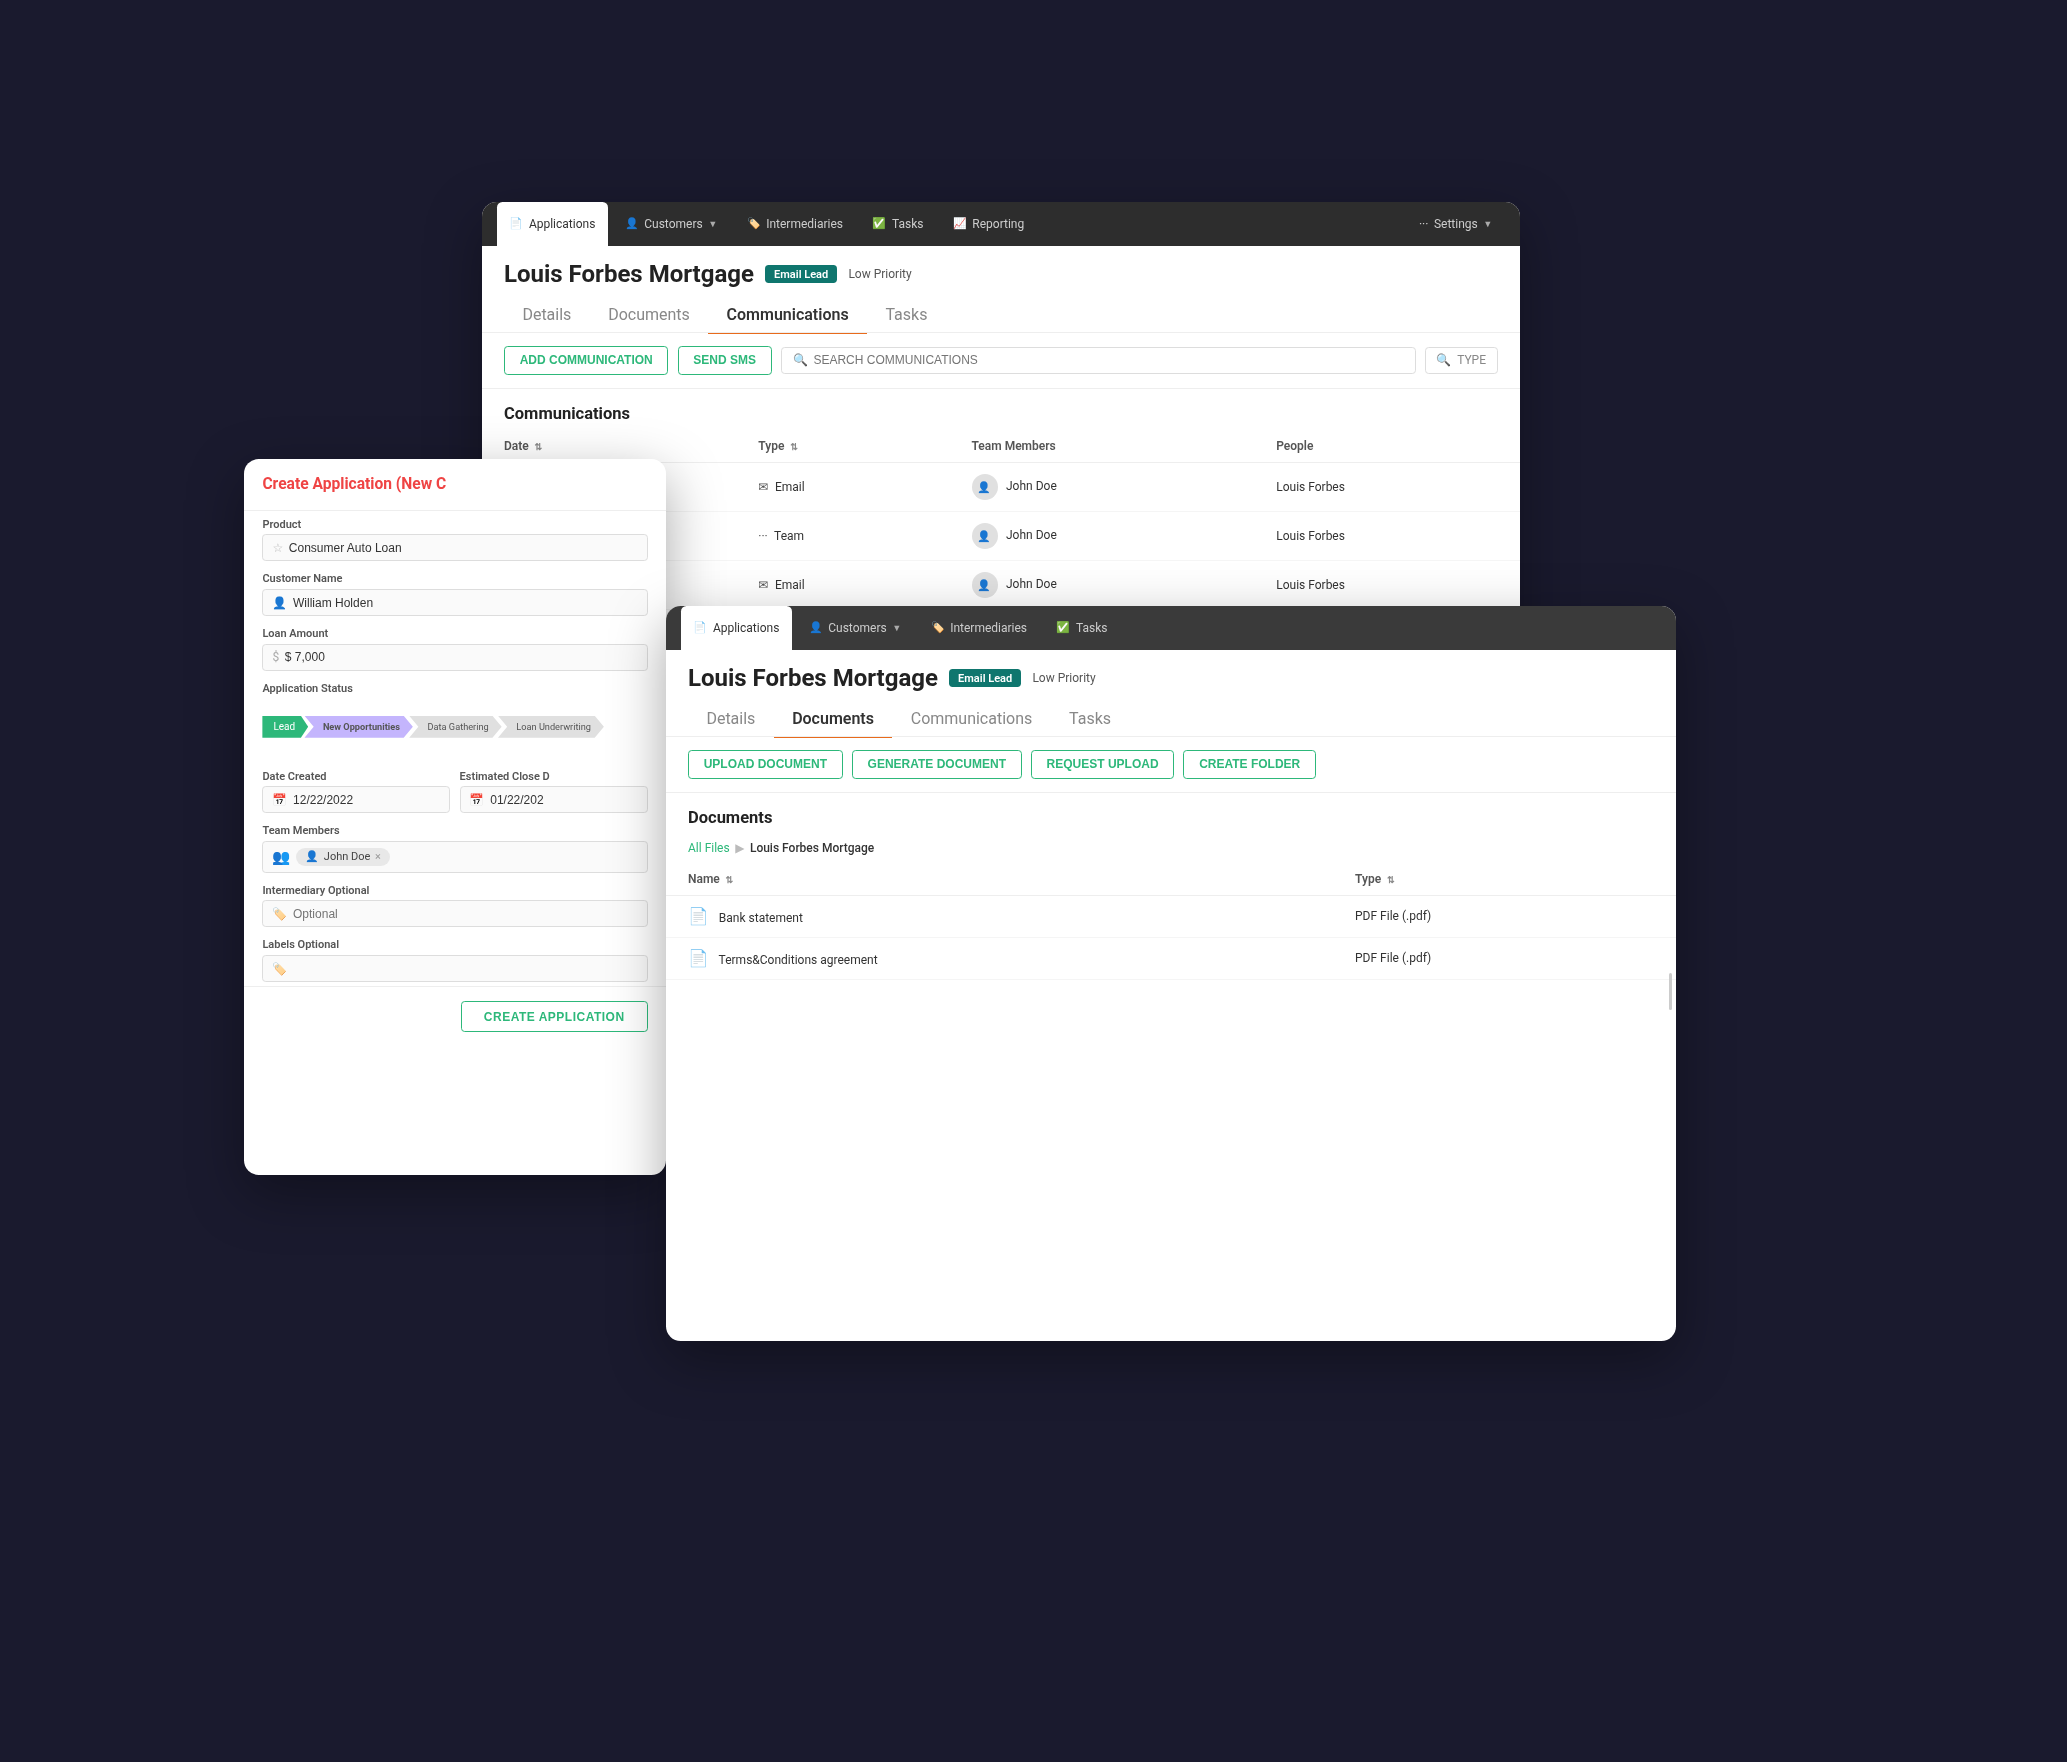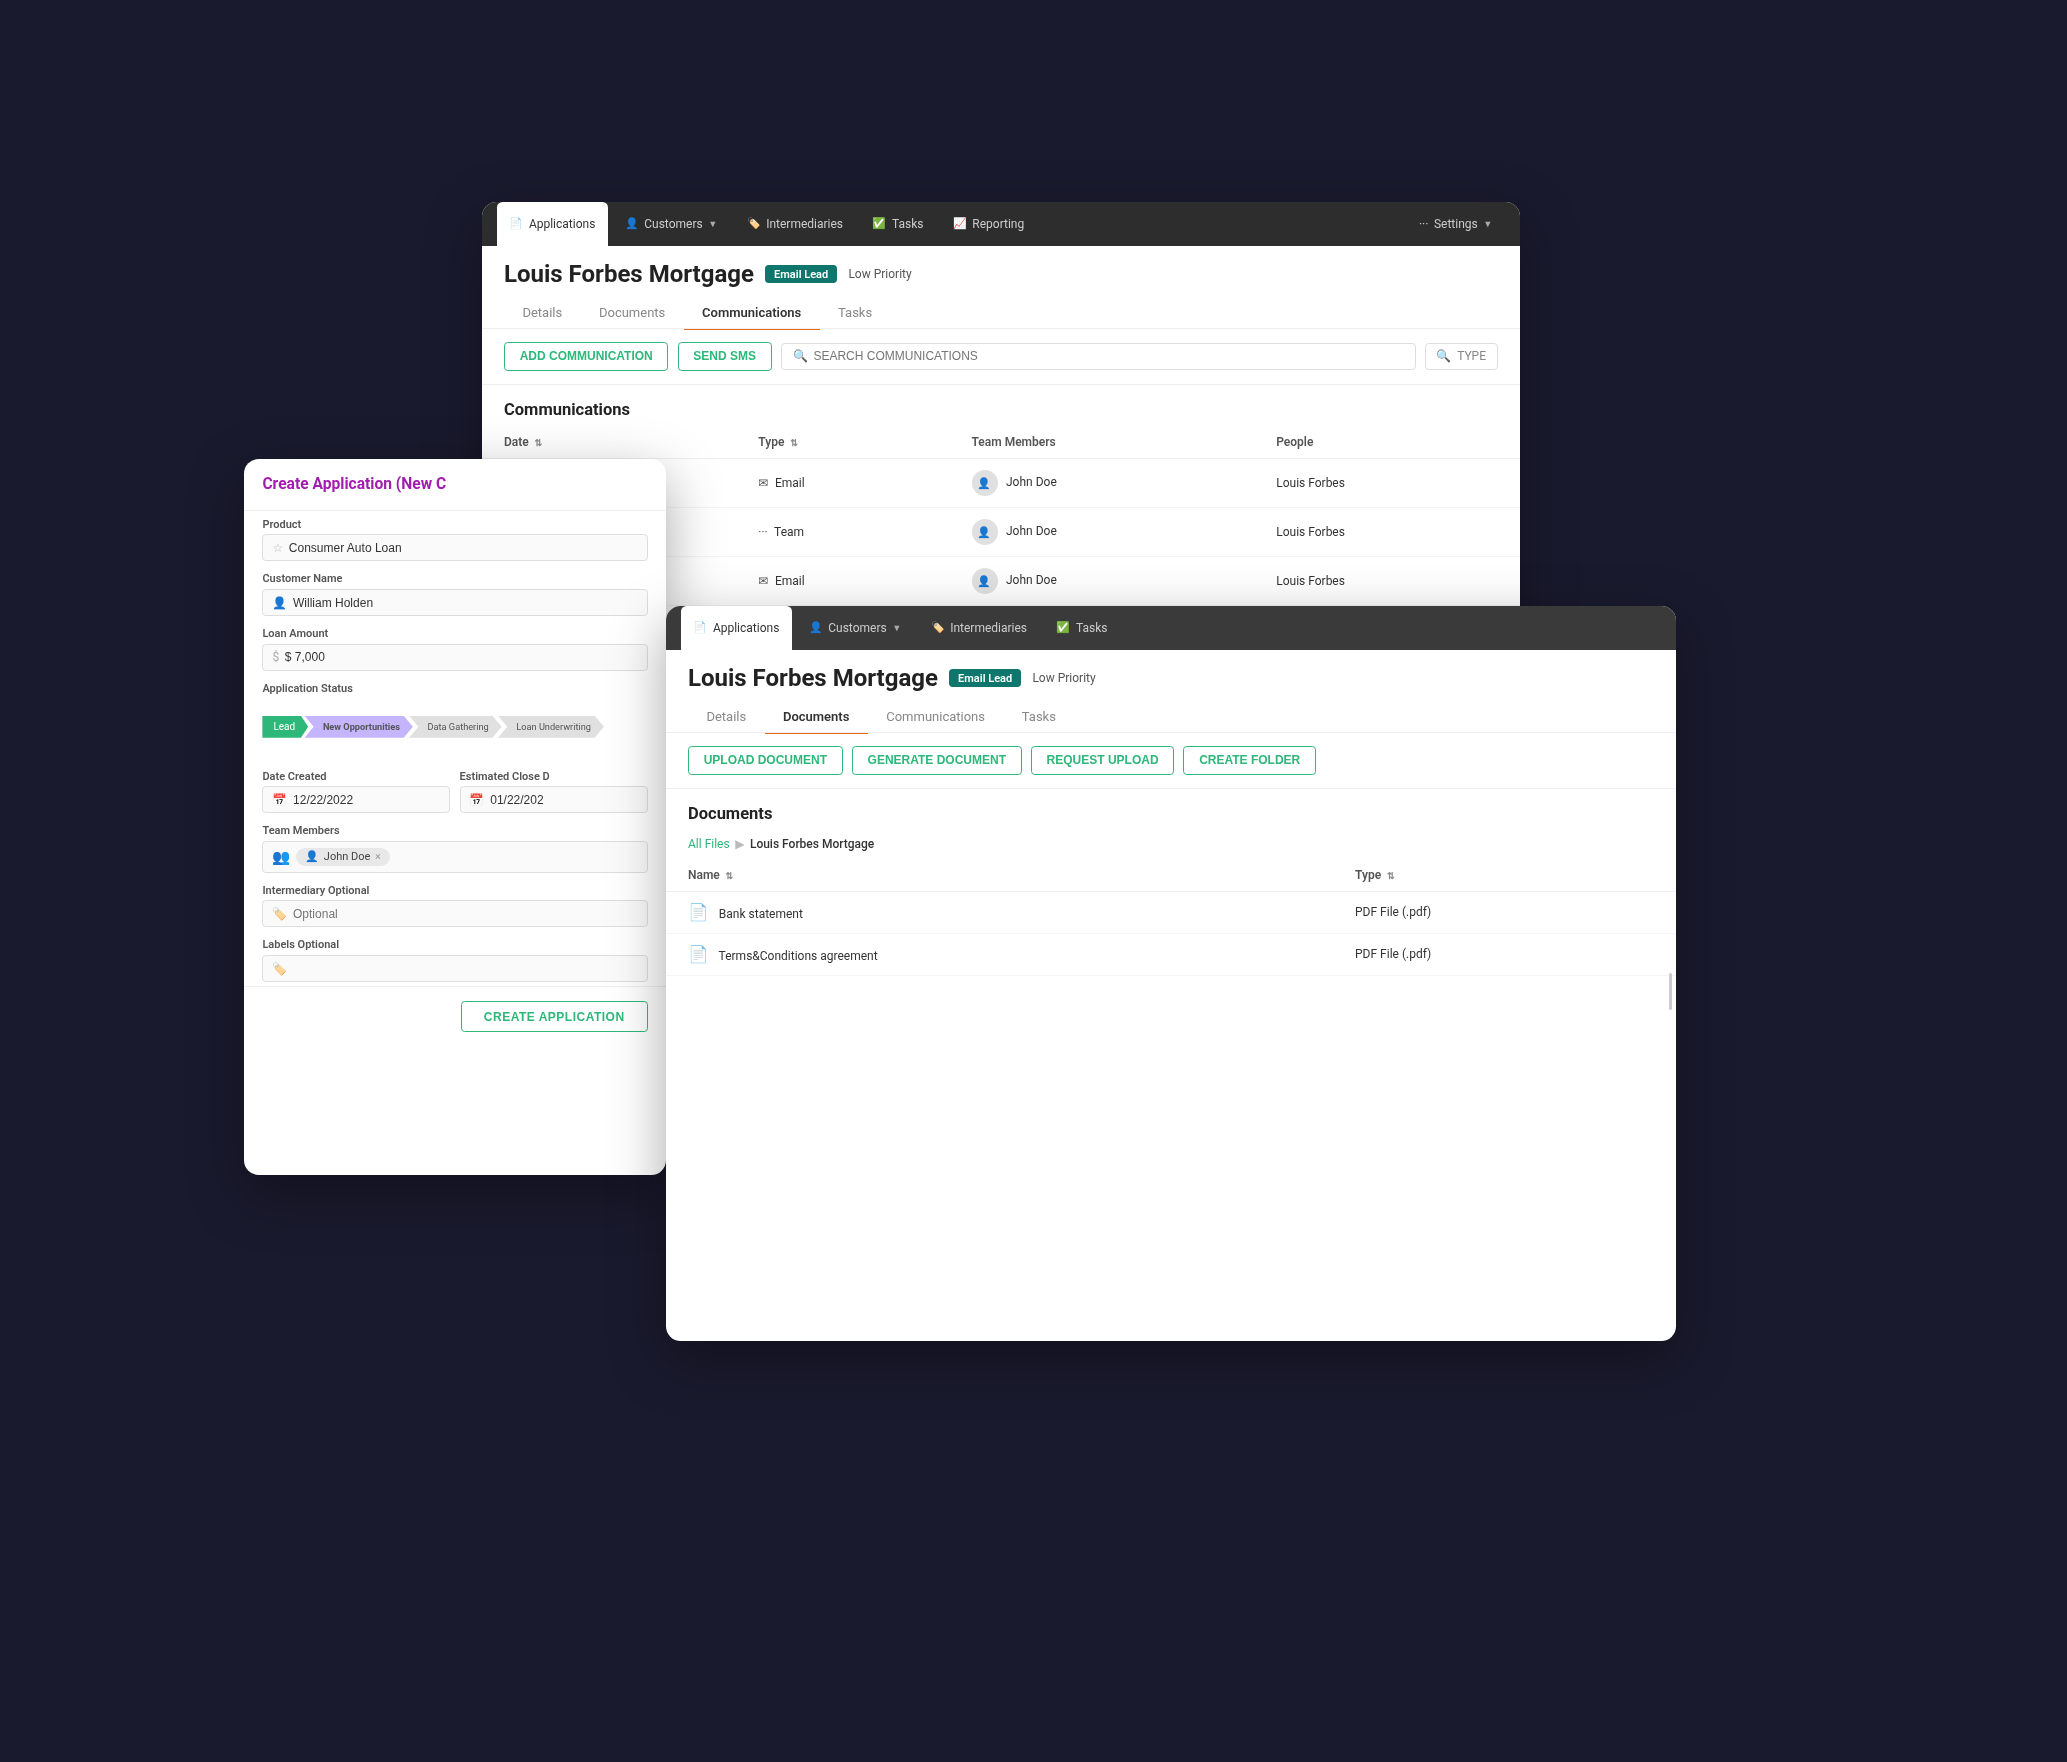--- a/index.html
+++ b/index.html
@@ -116,21 +116,21 @@
 
     
     .sub-tabs {
       display: flex;
       border-bottom: 1.8px solid #eee;
       padding: 0 22px;
       gap: 0;
     }
     .sub-tab {
       padding: 9.2px 18.4px;
-      font-size: 13px;
+      font-size: 16px;
       color: #888;
       cursor: pointer;
       border-bottom: 1.8px solid transparent;
       margin-bottom: -1.8px;
     }
     .sub-tab.active {
       color: #333;
       font-weight: 600;
       border-bottom: 1.8px solid #e86b1c;
     }
@@ -227,21 +227,21 @@
       vertical-align: middle;
     }
 
     .type-icon { margin-right: 3.7px; color: #555; }
 
     
     .create-app-header {
       padding: 16.5px 18.4px;
       font-size: 15.6px;
       font-weight: 700;
-      color: #a21caf;
+      color: #ef4444;
       border-bottom: 0.9px solid #eee;
     }
     .form-section {
       padding: 7.3px 18.4px 3.7px;
     }
     .form-label {
       font-size: 11px;
       color: #555;
       font-weight: 600;
       margin-bottom: 3.7px;

